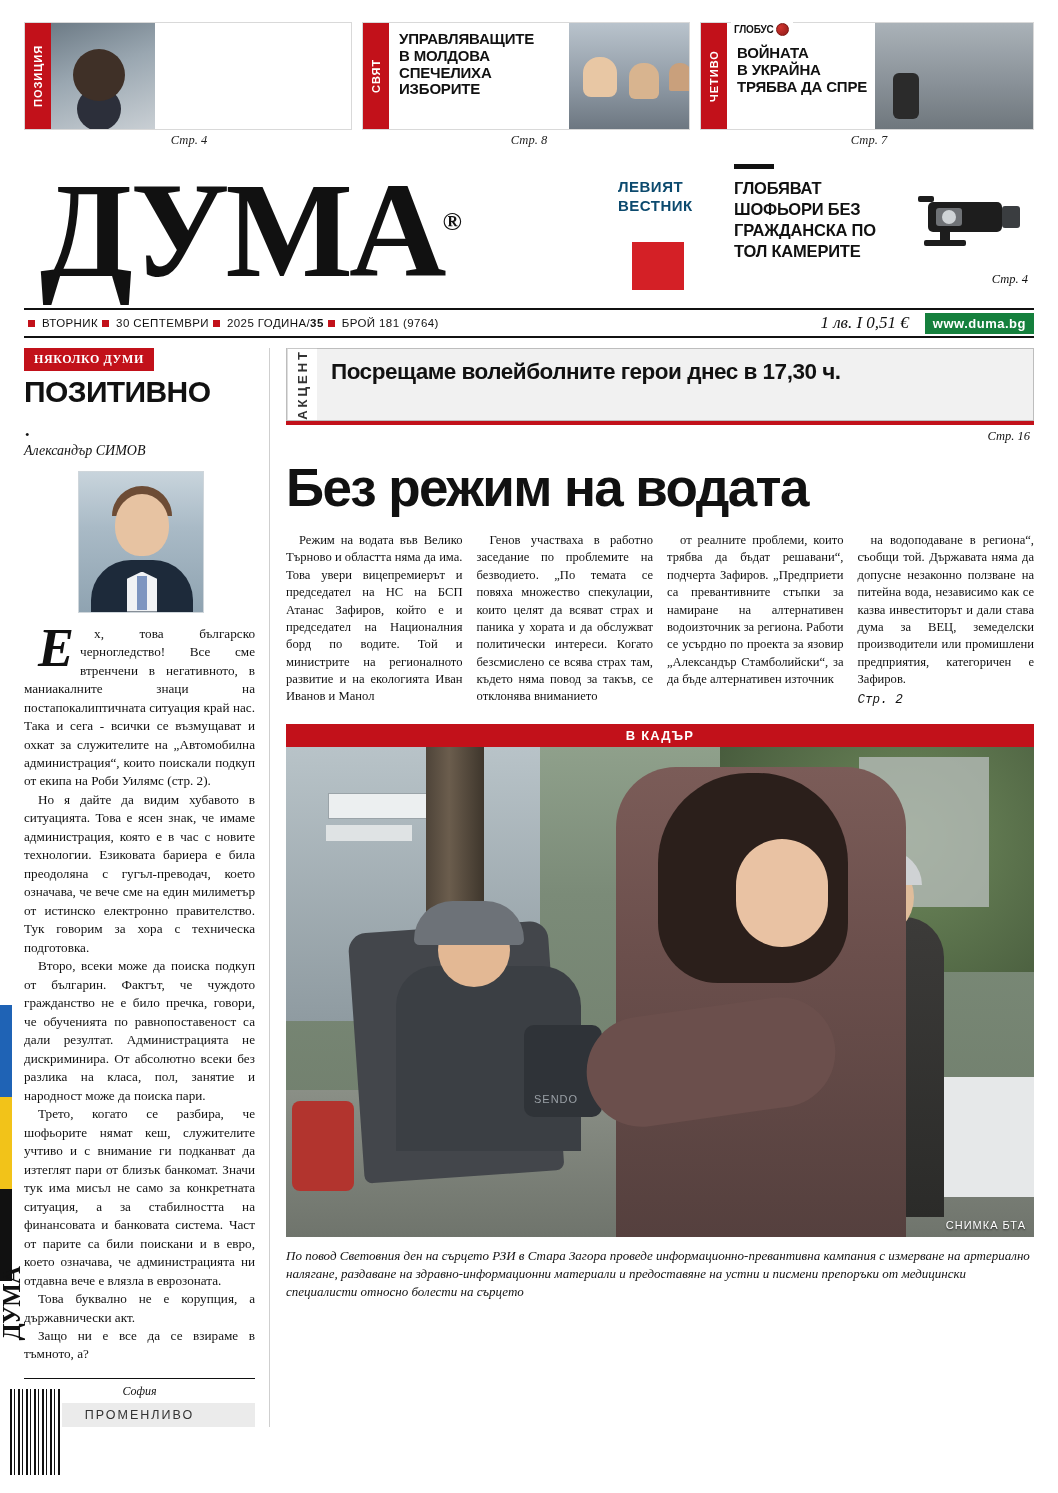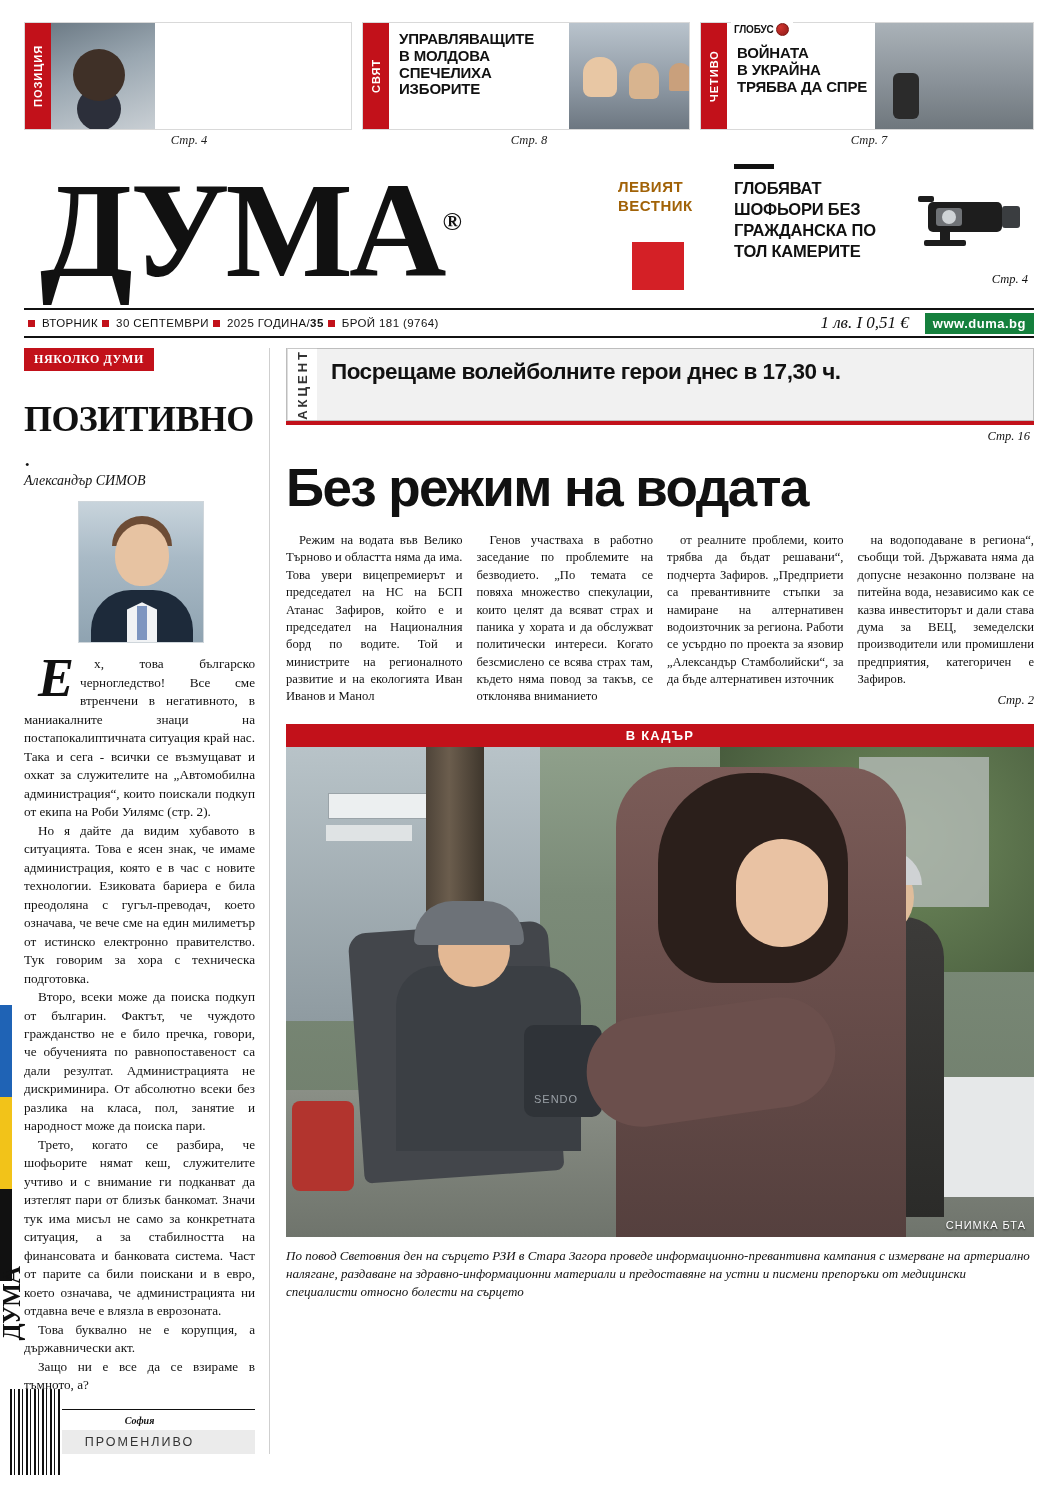--- a/index.html
+++ b/index.html
@@ -47,21 +47,21 @@
   .masthead { position:relative; margin-top:6px; height:150px; }
   .logo {
     font-family:"Liberation Serif", serif; font-weight:bold;
     font-size:135px; line-height:132px; letter-spacing:-4px; color:#111;
     position:absolute; left:16px; top:2px;
   }
   .logo .reg { font-size:26px; vertical-align:super; letter-spacing:0; }
   .logo-sub {
     position:absolute; left:594px; top:24px;
     font-family:"Liberation Sans", sans-serif; font-size:15px; font-weight:600;
-    line-height:1.25; color:#a16207; letter-spacing:0.5px;
+    line-height:1.25; color:#0c4a6e; letter-spacing:0.5px;
   }
   .red-square { position:absolute; left:608px; top:88px; width:52px; height:48px; background:#d42026; }
   .mh-right { position:absolute; right:0; top:10px; width:300px; }
   .mh-right .rule { width:40px; height:5px; background:#111; margin-bottom:9px; }
   .mh-right .txt {
     font-family:"Liberation Sans", sans-serif; font-weight:bold; font-size:16.5px;
     line-height:1.28; text-transform:uppercase; letter-spacing:-0.2px; width:165px;
   }
   .cam { position:absolute; right:4px; top:24px; width:120px; height:70px; }
   .mh-right .pref { position:absolute; right:6px; top:108px; font-style:italic; font-size:12.5px; }
@@ -88,22 +88,22 @@
   .content { display:flex; margin-top:10px; gap:0; }
   .col-left { width:246px; padding-right:14px; border-right:1px solid #cfcfcf; }
   .col-right { flex:1; padding-left:16px; }
 
   .kicker {
     display:inline-block; background:#c2111a; color:#fff;
     font-family:Liberation Serif, serif; font-weight:bold; font-size:12px;
     letter-spacing:0.6px; padding:4px 10px;
   }
   .lead-title {
-    font-family:Liberation Serif, serif; font-weight:bold;
-    font-size:36px; line-height:1.12; margin-top:28px; letter-spacing:-0.6px;
+    font-family:Liberation Sans, sans-serif; font-weight:bold;
+    font-size:30px; line-height:1.12; margin-top:4px; letter-spacing:-0.6px;
   }
   .dot { font-size:26px; line-height:10px; margin-top:14px; }
   .byline { font-style:italic; font-size:14px; margin-top:10px; color:#111; }
   .author-photo {
     margin-top:12px; width:126px; height:142px; margin-left:54px;
     background:linear-gradient(180deg,#c8d4dc 0%,#a9bac6 40%,#8fa3b1 100%);
     position:relative; overflow:hidden; border:1px solid #cfd6db;
   }
   .author-photo .head { position:absolute; left:36px; top:22px; width:54px; height:62px; border-radius:50% 50% 46% 46%; background:#e7c3a2; }
   .author-photo .hair { position:absolute; left:33px; top:14px; width:60px; height:30px; border-radius:30px 30px 0 0; background:#6d4c35; }
@@ -113,21 +113,21 @@
 
   .left-body { margin-top:12px; font-size:13.2px; line-height:1.40; text-align:justify; hyphens:auto; }
   .left-body p { margin:0 0 0 0; text-indent:14px; }
   .dropcap {
     float:left; font-family:"Liberation Serif", serif; font-size:54px; line-height:42px;
     font-weight:bold; padding:2px 6px 0 0; font-style:italic;
   }
 
   
   .weather { margin-top:14px; border-top:1px solid #111; }
-  .weather .city { text-align:center; font-weight:bold; font-style:italic; font-size:10px; padding:5px 16px 4px; }
+  .weather .city { text-align:center; font-weight:normal; font-style:italic; font-size:12px; padding:5px 16px 4px; }
   .weather .cond {
     background:#ebebeb; text-align:center; font-family:"Liberation Sans", sans-serif;
     font-size:12.5px; letter-spacing:2px; padding:5px 0; color:#333;
   }
 
   
   .barcode { margin-top:10px; display:flex; gap:8px; align-items:flex-end; }
   .bars { width:52px; height:86px;
      background:repeating-linear-gradient(90deg,#111 0 2px,#fff 2px 4px,#111 4px 5px,#fff 5px 8px); }
 
@@ -156,21 +156,21 @@
   }
   .subhead {
     font-family:"Liberation Sans", sans-serif; font-size:19.5px; line-height:1.28;
     margin-top:18px; color:#1a1a1a; letter-spacing:-0.2px;
   }
 
   
   .cols4 { display:flex; gap:14px; margin-top:16px; font-size:12.6px; line-height:1.38; text-align:justify; hyphens:auto; }
   .cols4 .c { flex:1 1 0; }
   .cols4 p { margin:0; text-indent:13px; }
-  .cols4 .pref { font-style:italic; text-align:right; text-indent:0; margin-top:4px; }
+  .cols4 .pref { font-style:italic; text-indent:0; margin-top:4px;font-family:Liberation Mono, monospace; }
 
   
   .vkadar {
     margin-top:14px; background:#c2111a; color:#fff; text-align:center;
     font-family:"Liberation Sans", sans-serif; font-weight:bold; font-size:13px;
     letter-spacing:1.2px; padding:4px 0;
   }
   .photo { position:relative; width:100%; height:490px; overflow:hidden; background:#6f7d6a; }
   .photo .sky { position:absolute; inset:0; background:linear-gradient(180deg,#8fa08b 0%,#7b8b78 30%,#6d7a69 100%); }
   .photo .wall { position:absolute; left:0; top:0; width:34%; height:56%; background:linear-gradient(180deg,#b8c3c8,#8f9ba1); }

